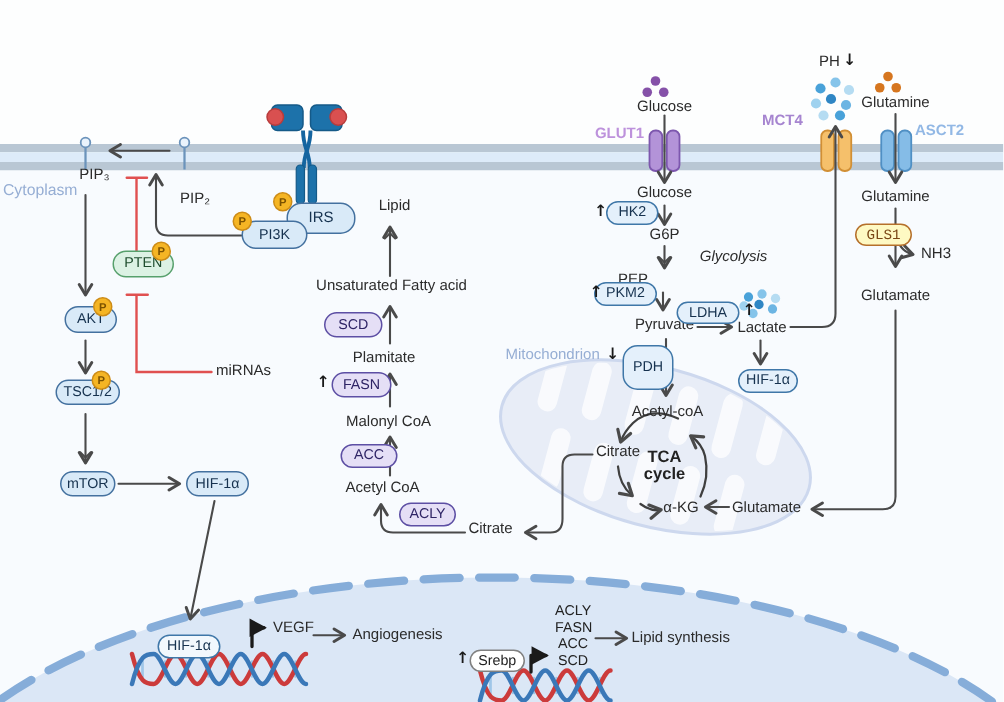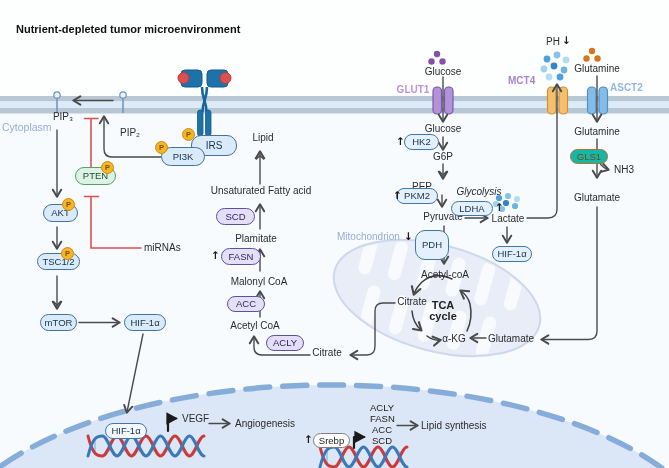--- a/index.html
+++ b/index.html
@@ -9,21 +9,21 @@
   .lbl{position:absolute;font-size:10px;color:#2b2b2b;white-space:nowrap;line-height:11px;}
   .ctr{transform:translateX(-50%);}
   .it{font-style:italic;}
   .title{font-size:11px;font-weight:bold;color:#111;}
   .pill{position:absolute;border-radius:10px;font-size:9.5px;display:flex;align-items:center;
         justify-content:center;white-space:nowrap;box-sizing:border-box;line-height:1;}
   .pill.blue{background:#d9eaf8;border:1.3px solid #44719f;color:#16324f;}
   .pill.enzB{background:#e4f0fb;border:1.3px solid #3f77a8;color:#16324f;}
   .pill.purple{background:#e5dff6;border:1.3px solid #5d4fa4;color:#2f2566;}
   .pill.green{background:#dcf2e4;border:1.3px solid #57a06c;color:#1f4d2e;}
-  .pill.orange{background:#14b8a6;border:1.3px solid #b5702b;color:#7a4716;}
+  .pill.orange{background:#fef9c3;border:1.3px solid #b5702b;color:#7a4716;font-family:Liberation Mono, monospace;}
   .pill.white{background:#ffffff;border:1.2px solid #808080;color:#222;}
   .pcirc{position:absolute;width:13px;height:13px;border-radius:50%;background:#f5b524;
          border:1px solid #cd8c17;color:#7c5200;font-size:7.5px;font-weight:bold;
          display:flex;align-items:center;justify-content:center;box-sizing:border-box;}
   .reg{position:absolute;font-size:10.5px;font-weight:bold;color:#1a1a1a;
        font-family:"DejaVu Sans",sans-serif;line-height:11px;}
   .tl{position:absolute;font-size:10px;font-weight:bold;white-space:nowrap;}
   .region{color:#96aed4;}
   .tca{position:absolute;text-align:center;font-size:11px;font-weight:bold;color:#222;
        line-height:10.5px;transform:translateX(-50%);}
@@ -213,38 +213,37 @@
     <path d="M427,336 Q434,341 440,340" marker-end="url(#ah)"></path>
     <path d="M467,331 Q473,318 470,304 Q468,296 461,291" marker-end="url(#ah)"></path>
   </g>
 
   <g stroke="#1a1a1a" stroke-width="2.2" fill="none" stroke-linecap="round" stroke-linejoin="round">
     <path d="M168,431 L168,418.5 L176,418.5" marker-end="url(#ahb)"></path>
     <path d="M354,448 L354,437 L364,437" marker-end="url(#ahb)"></path>
   </g>
 </svg>
 
-<div class="lbl title" style="left:16px;top:24px;">Nutrient-depleted tumor microenvironment</div>
 <div class="lbl ctr" style="left:63px;top:111px;">PIP₃</div>
 <div class="lbl ctr" style="left:130px;top:127px;">PIP₂</div>
 <div class="lbl region" style="left:2px;top:122px;font-size:10.5px;">Cytoplasm</div>
 <div class="lbl" style="left:144px;top:242px;">miRNAs</div>
 
 <div class="lbl ctr" style="left:263px;top:132px;">Lipid</div>
 <div class="lbl ctr" style="left:261px;top:185px;">Unsaturated Fatty acid</div>
 <div class="lbl ctr" style="left:256px;top:233px;">Plamitate</div>
 <div class="lbl ctr" style="left:259px;top:276px;">Malonyl CoA</div>
 <div class="lbl ctr" style="left:255px;top:320px;">Acetyl CoA</div>
 <div class="lbl ctr" style="left:327px;top:347px;">Citrate</div>
 
 <div class="lbl ctr" style="left:443px;top:66px;">Glucose</div>
 <div class="tl ctr" style="left:413px;top:84px;color:#bd92dc;transform:translateX(-50%);">GLUT1</div>
 <div class="lbl ctr" style="left:443px;top:123px;">Glucose</div>
 <div class="lbl ctr" style="left:443px;top:151px;">G6P</div>
-<div class="lbl ctr it" style="left:479px;top:166px;margin-top:20px;">Glycolysis</div>
+<div class="lbl ctr it" style="left:489px;top:166px;">Glycolysis</div>
 <div class="lbl ctr" style="left:422px;top:181px;">PEP</div>
 <div class="lbl ctr" style="left:443px;top:211px;">Pyruvate</div>
 <div class="lbl ctr" style="left:508px;top:213px;">Lactate</div>
 
 <div class="lbl" style="left:546px;top:36px;">PH</div>
 <div class="reg" style="left:562px;top:35px;">↓</div>
 <div class="tl" style="left:508px;top:75px;color:#a685d0;">MCT4</div>
 <div class="lbl ctr" style="left:597px;top:63px;">Glutamine</div>
 <div class="tl" style="left:610px;top:82px;color:#92b8e5;">ASCT2</div>
 <div class="lbl ctr" style="left:597px;top:126px;">Glutamine</div>

